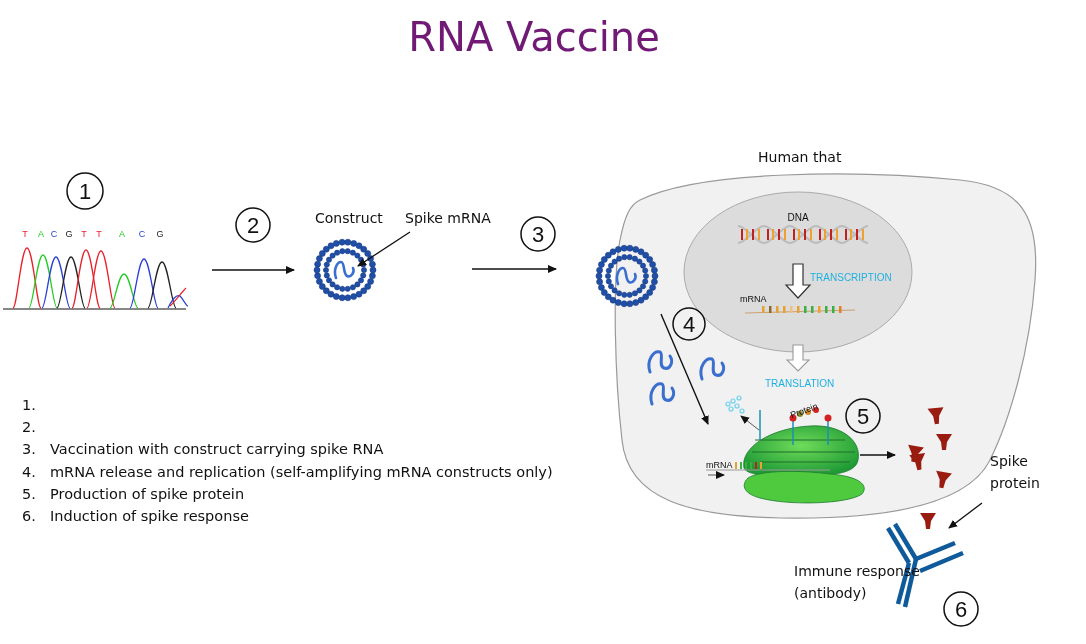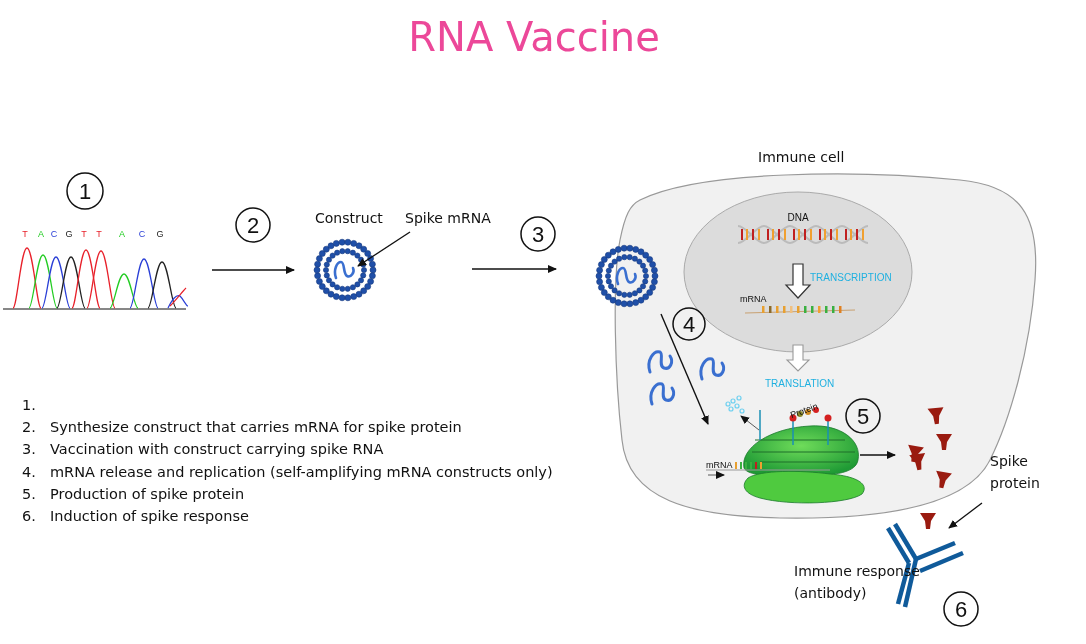--- a/index.html
+++ b/index.html
@@ -1,18 +1,18 @@
 <!DOCTYPE html>
 <html><head>
 <meta charset="utf-8">
 <style>
   html, body { margin:0; padding:0; background:#ffffff; }
   body { width:1086px; height:644px; position:relative; overflow:hidden; font-family:"DejaVu Sans", sans-serif; }
   .abs { position:absolute; }
-  #title { left:0; width:1068px; top:14px; text-align:center; font-size:40px; color:#ec4899; font-family:"DejaVu Sans", sans-serif; }
+  #title { left:0; width:1068px; top:14px; text-align:center; font-size:40px; color:#701a75; font-family:"DejaVu Sans", sans-serif; }
   .lbl { font-family:"DejaVu Sans", sans-serif; font-size:14px; color:#111; white-space:nowrap; }
   .steplist { left:22px; top:394px; margin:0; padding:0; list-style:none; font-size:14.5px; color:#111; line-height:22.2px; font-family:"DejaVu Sans", sans-serif; }
   .steplist li { display:flex; }
   .steplist .num { width:28px; }
   svg text { font-family:"Liberation Sans", sans-serif; }
   .center { text-align:left; }
 </style>
 </head>
 <body>
 
@@ -337,37 +337,36 @@
   <text x="798" y="221" text-anchor="middle" font-size="10" fill="#111">DNA</text>
   <text x="810" y="281" font-size="10" fill="#1fb0e0">TRANSCRIPTION</text>
   <text x="740" y="302" font-size="9" fill="#111">mRNA</text>
   <text x="765" y="387" font-size="10" fill="#1fb0e0">TRANSLATION</text>
   <text x="706" y="468" font-size="9" fill="#111">mRNA</text>
   <text x="790" y="415" font-size="9" fill="#111" transform="rotate(-20 800 412)">Protein</text>
 </svg>
 
 <div class="abs lbl" style="left:315px;top:210px;">Construct</div>
 <div class="abs lbl" style="left:405px;top:210px;">Spike mRNA</div>
-<div class="abs lbl" style="left:758px;top:149px;">Immune cell</div>
+<div class="abs lbl" style="left:758px;top:149px;">Human that</div>
 <div class="abs lbl center" style="left:990px;top:450px;width:60px;line-height:22px;">
   <div>Spike</div>
   <div>protein</div>
 </div>
 <div class="abs lbl center" style="left:794px;top:560px;width:140px;line-height:22px;">
   <div>Immune response</div>
   <div>(antibody)</div>
 </div>
 
 <ul class="abs steplist">
   <li>
       <span class="num">1.</span>
     </li>
   <li>
       <span class="num">2.</span>
-      <span>Synthesize construct that carries mRNA for spike protein</span>
     </li>
   <li>
       <span class="num">3.</span>
       <span>Vaccination with construct carrying spike RNA</span>
     </li>
   <li>
       <span class="num">4.</span>
       <span>mRNA release and replication (self-amplifying mRNA constructs only)</span>
     </li>
   <li>

